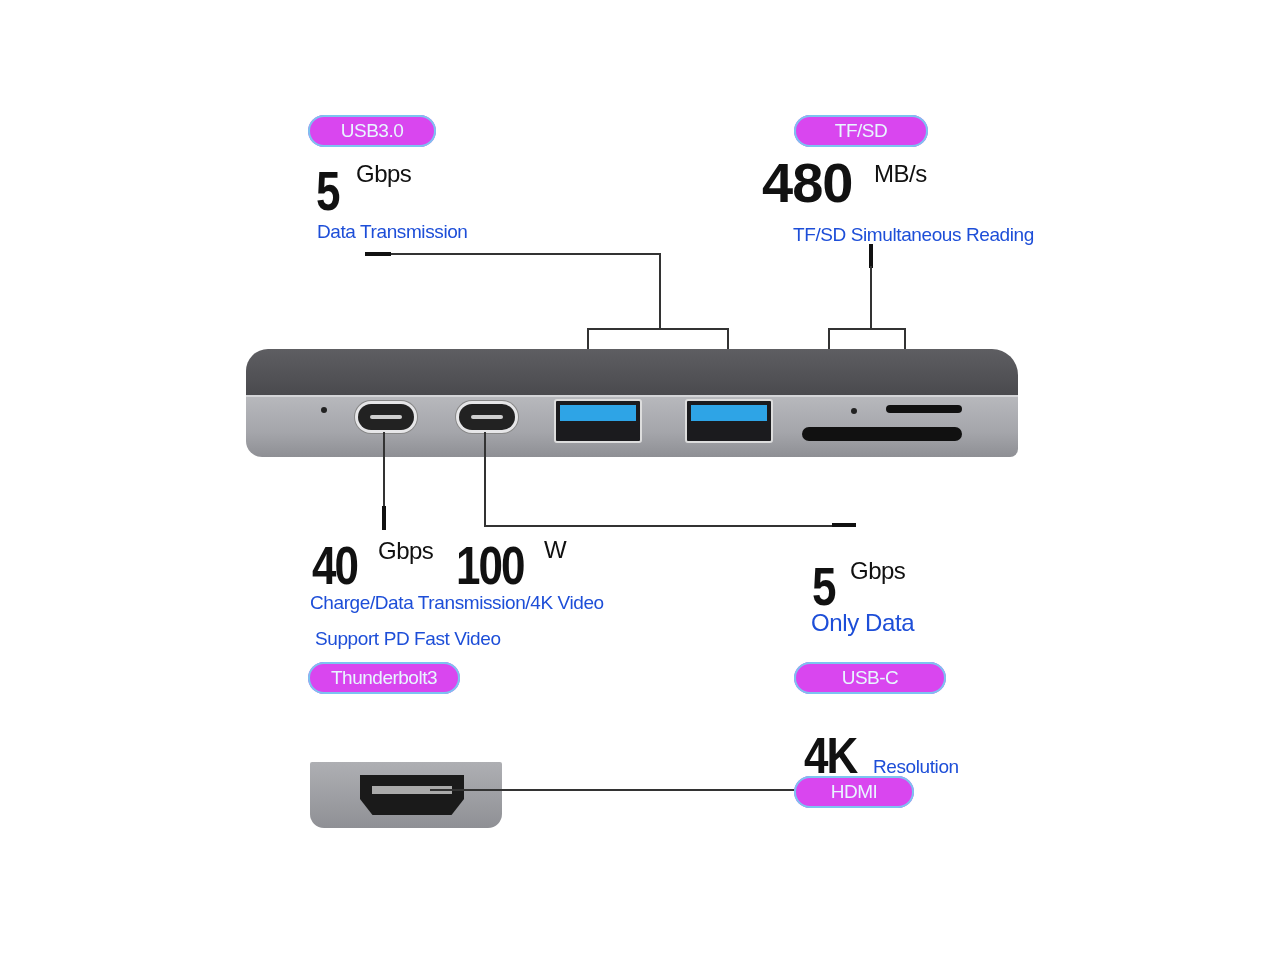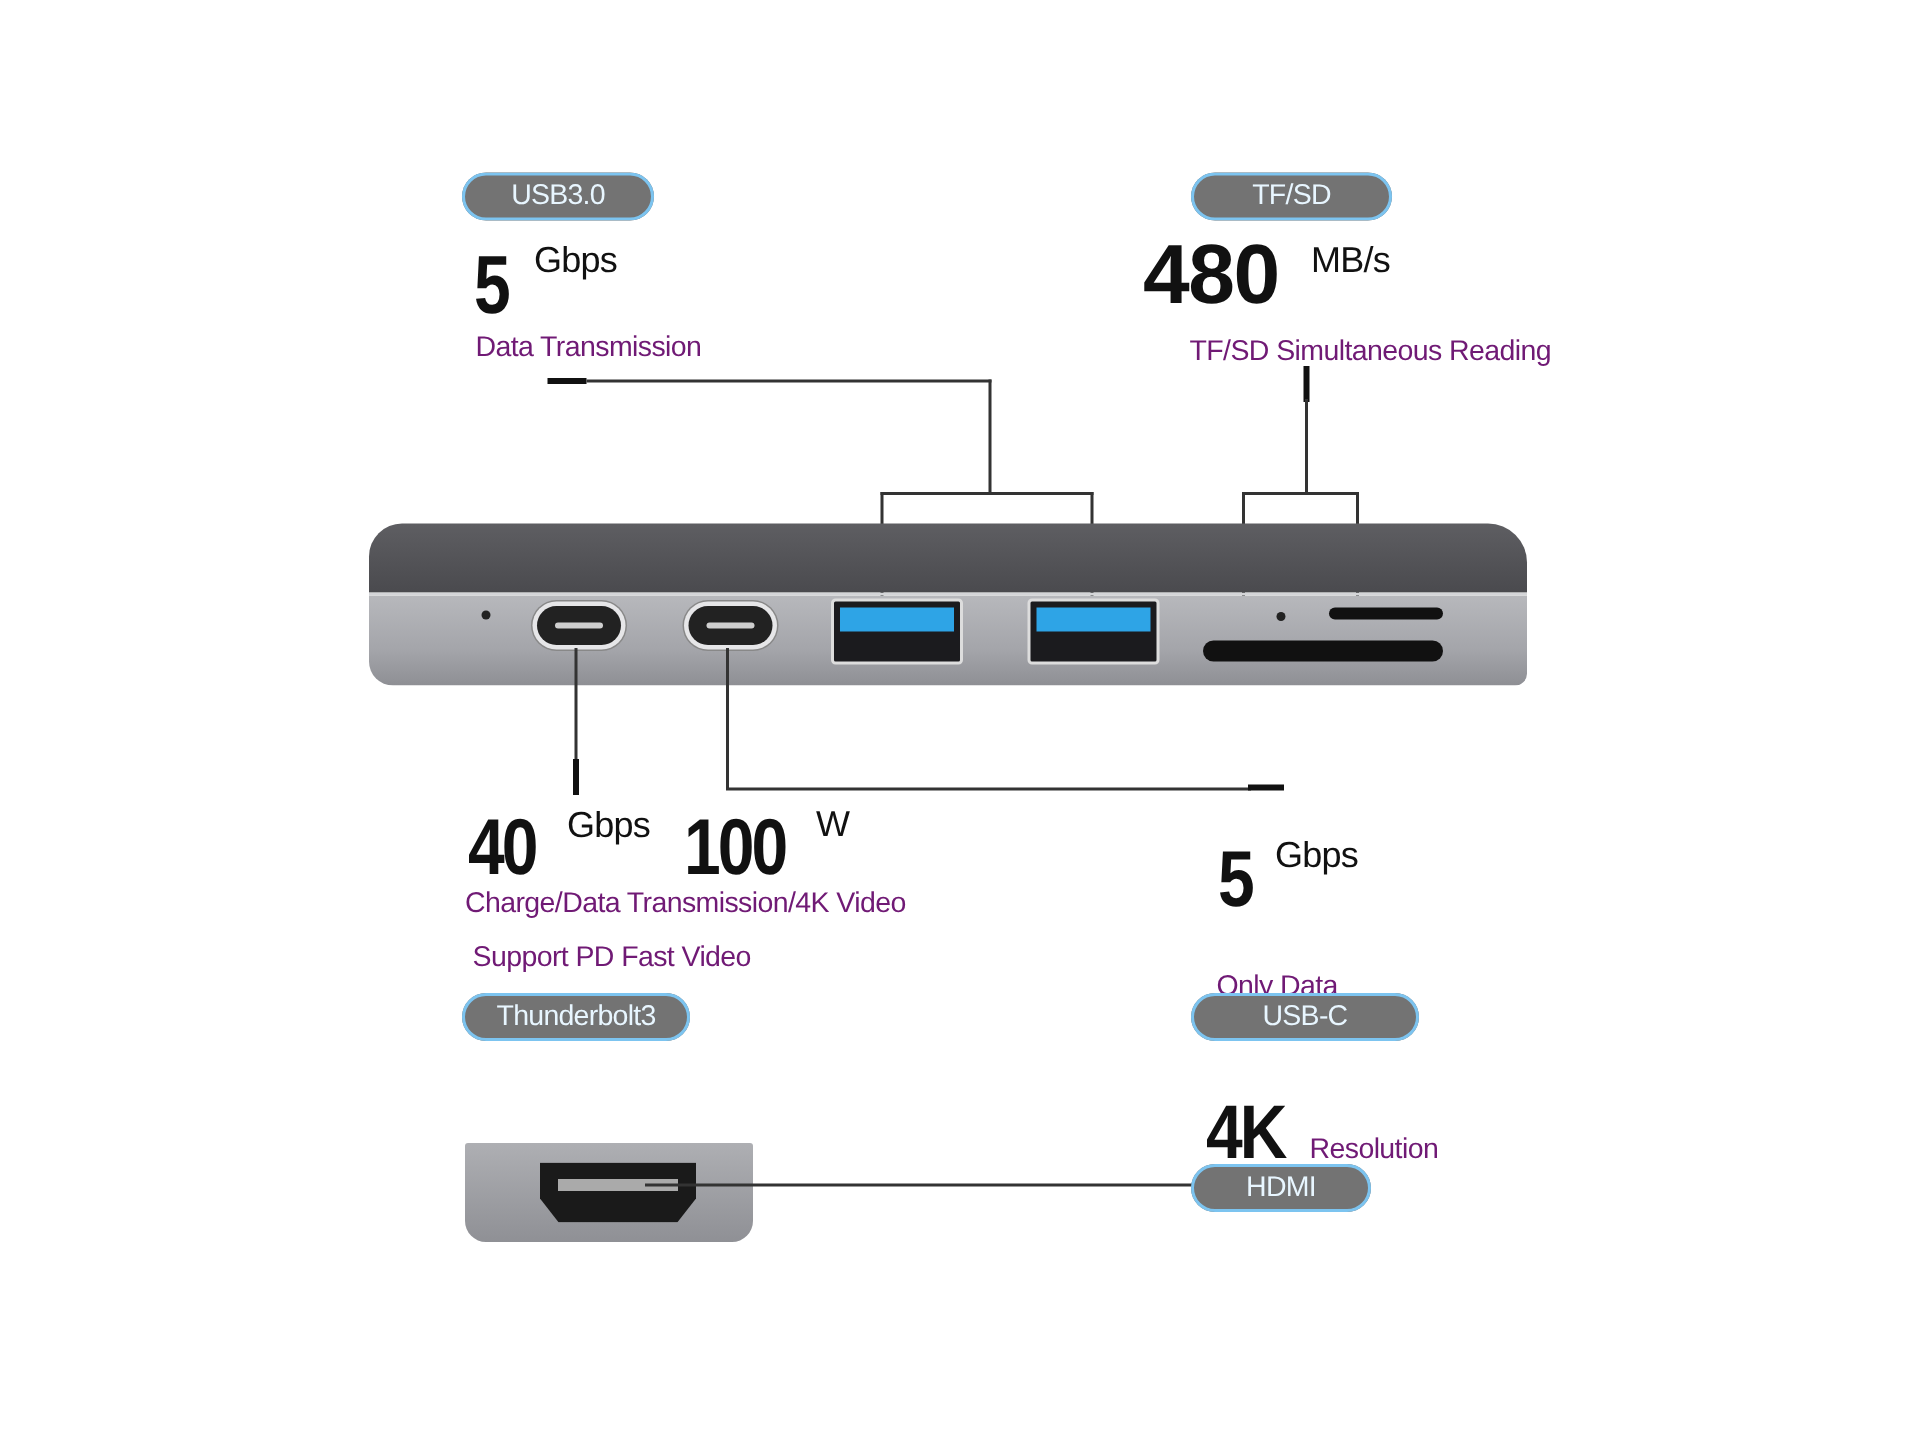--- a/index.html
+++ b/index.html
@@ -1,24 +1,24 @@
 <!DOCTYPE html>
 <html><head>
 <meta charset="utf-8">
 <style>
   html, body { margin:0; padding:0; background:#ffffff; }
   body { width:1280px; height:960px; position:relative; overflow:hidden;
          font-family:"Liberation Sans", sans-serif; color:#111; }
-  .pill { position:absolute; height:32px; border-radius:16px; background:#737373;
+  .pill { position:absolute; height:32px; border-radius:16px; background:#d946ef;
           color:#e8f6ff; font-size:19px; display:flex; align-items:center; justify-content:center;
           box-shadow: 0 0 0 2px #7cc4f0 inset; letter-spacing:-0.5px; }
   .big { position:absolute; font-family:"Liberation Sans", sans-serif; font-weight:bold; color:#111;
          transform-origin:left top; letter-spacing:-2px; }
   .unit { position:absolute; font-size:24px; color:#111; letter-spacing:-0.5px; }
-  .desc { position:absolute; font-size:19px; color:#701a75; letter-spacing:-0.4px; white-space:nowrap; }
+  .desc { position:absolute; font-size:19px; color:#1d4ed8; letter-spacing:-0.4px; white-space:nowrap; }
   .line { position:absolute; background:#333; }
   .tick-h { position:absolute; height:4px; background:#111; }
   .tick-v { position:absolute; width:4px; background:#111; }
   .hub-top { position:absolute; left:246px; top:349px; width:772px; height:46px;
              background:linear-gradient(#5e5e62,#4a4a4e); border-radius:22px 26px 0 0; }
   .hub-face { position:absolute; left:246px; top:395px; width:772px; height:60px;
               background:linear-gradient(#b7b8bc,#a4a5aa 60%,#8e8f94); border-radius:0 0 8px 16px;
               border-top:2px solid #d4d5d8; }
   .usbc { position:absolute; height:26px; border-radius:13px; background:#222;
           box-shadow:0 0 0 3px #e6e6e8, 0 0 0 4px #888; }
@@ -83,21 +83,21 @@
 <div class="big" style="left:312px;top:536px;font-size:44px;transform:scaleY(1.2);">40</div>
 <div class="unit" style="left:378px;top:537px;">Gbps</div>
 <div class="big" style="left:456px;top:536px;font-size:44px;transform:scaleY(1.2);">100</div>
 <div class="unit" style="left:544px;top:536px;">W</div>
 <div class="desc" style="left:310px;top:592px;">Charge/Data Transmission/4K Video</div>
 <div class="desc" style="left:315px;top:628px;">Support PD Fast Video</div>
 <div class="pill" style="left:308px;top:662px;width:152px;">Thunderbolt3</div>
 
 <div class="big" style="left:812px;top:557px;font-size:44px;transform:scaleY(1.2);">5</div>
 <div class="unit" style="left:850px;top:557px;">Gbps</div>
-<div class="desc" style="left:811px;top:647px;font-size:19px;">Only Data</div>
+<div class="desc" style="left:811px;top:609px;font-size:24px;">Only Data</div>
 <div class="pill" style="left:794px;top:662px;width:152px;text-align:center;">USB-C</div>
 
 <div class="hdmi-body"></div>
 <div class="hdmi-port"></div>
 <div class="hdmi-inner"></div>
 <div class="line" style="left:430px;top:789px;width:406px;height:2px;"></div>
 <div class="tick-h" style="left:834px;top:788px;width:22px;"></div>
 <div class="big" style="left:804px;top:727px;font-size:44px;transform:scaleY(1.15);">4K</div>
 <div class="desc" style="left:873px;top:756px;">Resolution</div>
 <div class="pill" style="left:794px;top:776px;width:120px;">HDMI</div>

